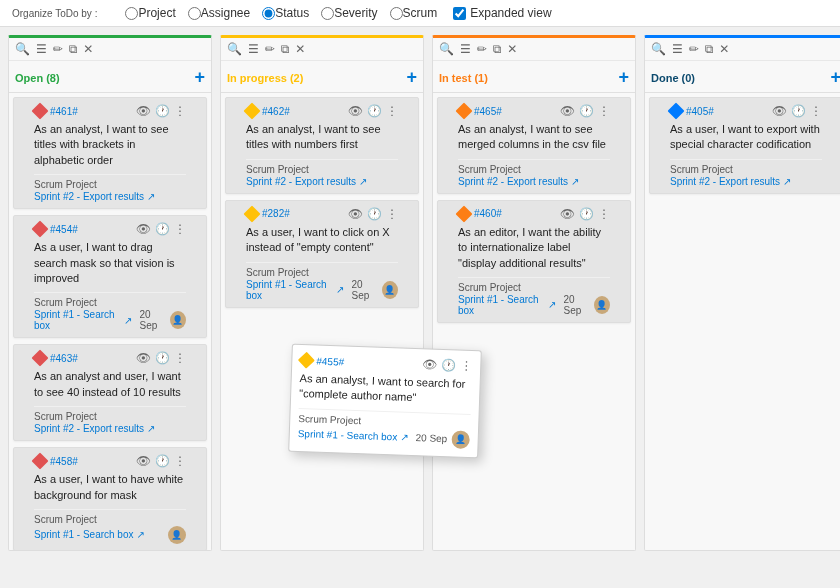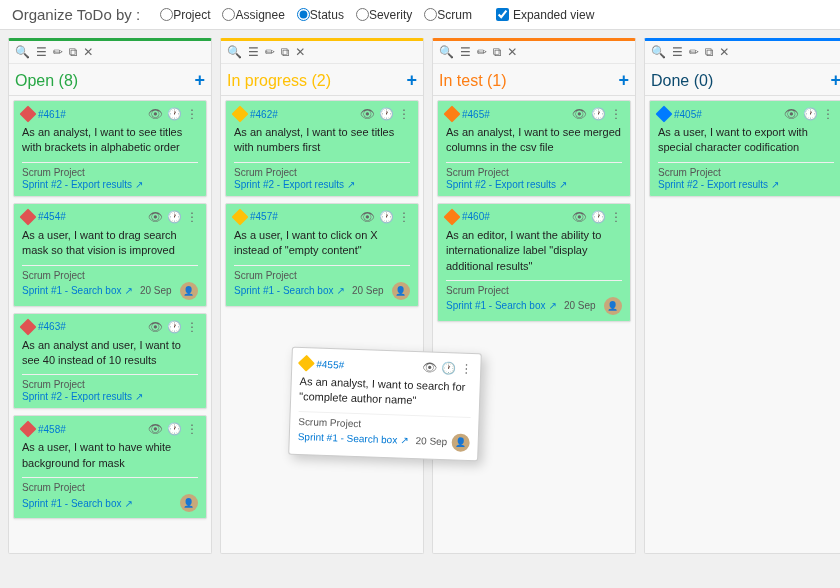--- a/index.html
+++ b/index.html
@@ -7,25 +7,25 @@
 
     .toolbar {
       background: #fff;
       border-bottom: 1px solid #ddd;
       padding: 6px 12px;
       display: flex;
       align-items: center;
       gap: 8px;
       flex-wrap: wrap;
     }
-    .toolbar-label { font-size: 15px; color: #555; margin-right: 12px; }
+    .toolbar-label { font-size: 10px; color: #555; margin-right: 20px; }
     .radio-group { display: flex; align-items: center; gap: 12px; }
     .radio-item { display: flex; align-items: center; gap: 0; font-size: 12px; color: #333; cursor: pointer; }
     .radio-item input[type=radio] { accent-color: #0078d4; }
-    .checkbox-item { display: flex; align-items: center; gap: 4px; font-size: 12px; color: #333; cursor: pointer; margin-left: 16px; }
+    .checkbox-item { display: flex; align-items: center; gap: 4px; font-size: 12px; color: #333; cursor: pointer; margin-left: 8px; }
     .checkbox-item input[type=checkbox] { accent-color: #0078d4; }
 
     .board {
       display: flex;
       gap: 0;
       padding: 8px;
       height: calc(588px - 56px);
       overflow-x: auto;
     }
 
@@ -47,21 +47,21 @@
     .column.done { border-top-color: #007bff; }
 
     .column-header {
       display: flex;
       align-items: center;
       padding: 6px 6px 4px 6px;
       background: #f8f8f8;
       border-bottom: 1px solid #e0e0e0;
       gap: 2px;
     }
-    .col-title { font-size: 16px; font-weight: 400; color: #222; flex: 1; }
+    .col-title { font-size: 11px; font-weight: 700; color: #222; flex: 1; }
     .col-add { font-size: 18px; color: #0078d4; cursor: pointer; font-weight: bold; margin-left: 4px; }
 
     .col-search-bar {
       display: flex;
       align-items: center;
       padding: 4px 6px;
       background: #f8f8f8;
       border-bottom: 1px solid #e8e8e8;
       gap: 6px;
     }
@@ -70,24 +70,24 @@
     .cards {
       flex: 1;
       overflow-y: auto;
       padding: 4px;
       display: flex;
       flex-direction: column;
       gap: 6px;
     }
 
     .card {
-      background: #86efac;
+      background: #e5e5e5;
       border: 1px solid #ddd;
       border-radius: 2px;
-      padding: 6px 8px;
+      padding: 6px 20px;
       cursor: pointer;
       position: relative;
       box-shadow: 0 1px 2px rgba(0,0,0,0.05);
     }
 
     .card-top {
       display: flex;
       align-items: center;
       gap: 4px;
       margin-bottom: 4px;
@@ -314,21 +314,21 @@
           <div class="card-sprint">
             <span>Sprint #2 - Export results</span>
             <span class="link-icon">↗</span>
           </div>
         </div>
       </div>
 
       <div class="card">
         <div class="card-top">
           <div class="card-icon-diamond" style="background:#ffc107;"></div>
-          <span class="card-id">#457#</span>
+          <span class="card-id">#282#</span>
           <div class="card-actions">
             <span class="card-action-icon">👁</span>
             <span class="card-action-icon">🕐</span>
             <span class="card-action-icon">⋮</span>
           </div>
         </div>
         <div class="card-desc">As a user, I want to click on X instead of "empty content"</div>
         <div class="card-footer">
           <div class="card-project">Scrum Project</div>
           <div class="card-sprint">

